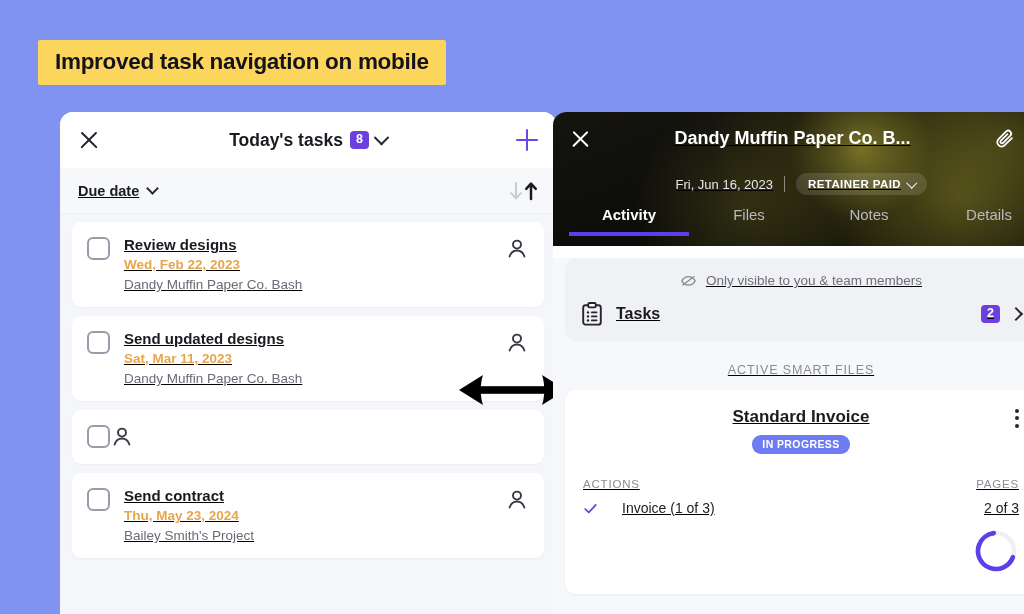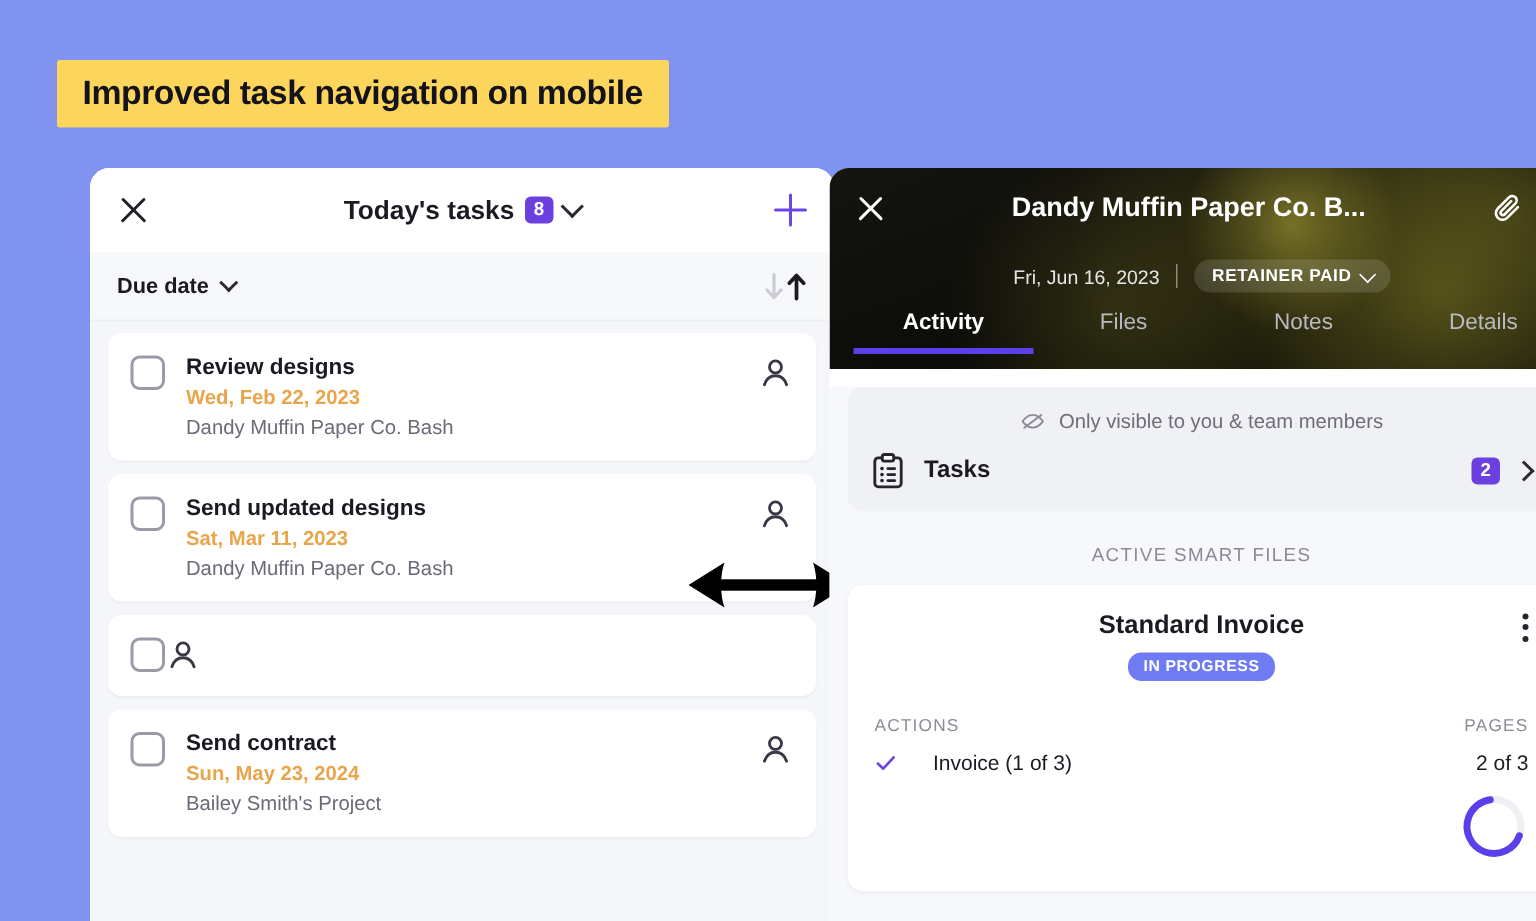--- a/index.html
+++ b/index.html
@@ -22,20 +22,21 @@
     letter-spacing: -0.3px; white-space: nowrap;
   }
 
   
   .phone {
     position: absolute; top: 112px;
     width: 496px; height: 502px;
     border-radius: 13px 13px 0 0;
     overflow: hidden;
     background: #ffffff;
+    text-decoration: underline;
   }
   .phone-left { left: 60px; }
   .phone-right { left: 553px; background: #fff; }
 
   
   .l-header {
     height: 56px; background: #fff;
     display: flex; align-items: center;
     padding: 0 18px;
     position: relative;
@@ -300,21 +301,21 @@
       <svg class="avatar-ico" width="24" height="24" viewBox="0 0 24 24">
         <circle cx="12" cy="7.6" r="4" stroke="#3A3846" stroke-width="1.9" fill="none"></circle>
         <path d="M4.6 19.5c1.3-4 4.1-6 7.4-6s6.1 2 7.4 6" stroke="#3A3846" stroke-width="1.9" fill="none" stroke-linecap="round"></path>
       </svg>
     </div>
 
     <div class="task-card">
       <div class="checkbox"></div>
       <div class="task-body">
         <div class="task-title">Send contract</div>
-        <div class="task-date">Sun, May 23, 2024</div>
+        <div class="task-date">Thu, May 23, 2024</div>
         <div class="task-project">Bailey Smith's Project</div>
       </div>
       <svg class="avatar-ico" width="24" height="24" viewBox="0 0 24 24">
         <circle cx="12" cy="7.6" r="4" stroke="#3A3846" stroke-width="1.9" fill="none"></circle>
         <path d="M4.6 19.5c1.3-4 4.1-6 7.4-6s6.1 2 7.4 6" stroke="#3A3846" stroke-width="1.9" fill="none" stroke-linecap="round"></path>
       </svg>
     </div>
 
   </div>
 </div>

